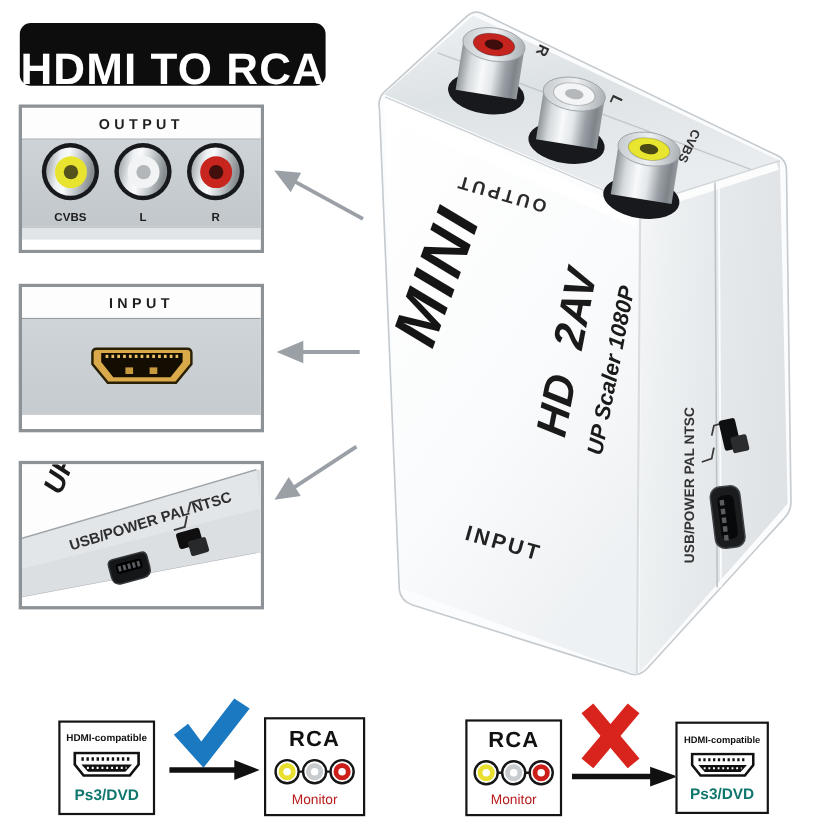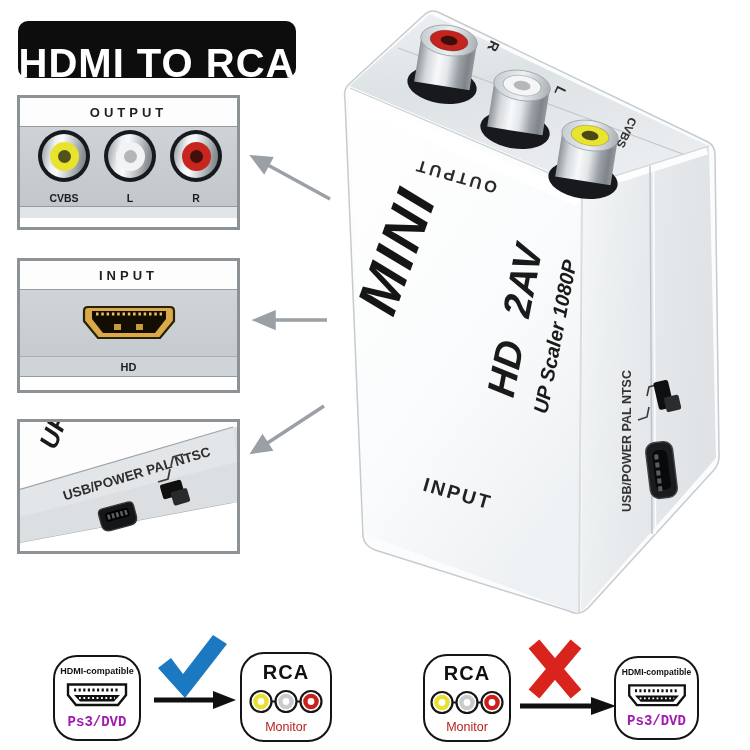--- a/index.html
+++ b/index.html
@@ -22,25 +22,25 @@
   
   .jackf{position:absolute;width:52px;height:52px;border-radius:50%;background:#17191c;
     display:flex;align-items:center;justify-content:center;}
   .jackf .silver{width:44px;height:44px;border-radius:50%;
     background:linear-gradient(100deg,#9da3a7 4%,#eef1f3 28%,#f8fafb 42%,#cdd2d5 60%,#868c90 88%);
     display:flex;align-items:center;justify-content:center;}
   .jackf .ring{width:29px;height:29px;border-radius:50%;display:flex;align-items:center;justify-content:center;}
   .jackf .hole{width:13px;height:13px;border-radius:50%;}
   .jlabel{position:absolute;font-size:10.5px;font-weight:700;color:#1c1c1c;transform:translateX(-50%);}
   
-  .cbox{position:absolute;border:2.5px solid #141414;border-radius:24px;background:#fff;
+  .cbox{position:absolute;border:2.5px solid #141414;border-radius:0;background:#fff;
     box-sizing:border-box;display:flex;flex-direction:column;align-items:center;
     justify-content:space-evenly;padding:2px 1px;}
   .cbox .t-small{font-size:9px;font-weight:700;color:#111;white-space:nowrap;}
-  .cbox .t-big{font-size:14px;font-weight:700;color:#a21caf;font-family:Liberation Mono, monospace;}
+  .cbox .t-big{font-size:14px;font-weight:700;color:#0f766e;}
   .cbox .t-rca{font-size:20px;font-weight:700;letter-spacing:1px;color:#111;}
   .cbox .t-cap{font-size:12.5px;font-weight:500;color:#b91c1c;}
   .abs{position:absolute;}
   svg{display:block;}
 </style>
 </head>
 <body>
 
 <div class="canvas">
 
@@ -204,23 +204,20 @@
     <div class="hr"></div>
     <div class="panel lighter" style="display:flex;align-items:center;justify-content:center">
       <svg width="96" height="36" viewBox="0 0 96 36">
         <path d="M7,2 H89 Q93,2 93,6 V16 L79,33 H17 L3,16 V6 Q3,2 7,2 Z" fill="#d9a94a" stroke="#2a2004" stroke-width="2.2"></path>
         <path d="M11,6 H85 V14 L74,28 H22 L11,14 Z" fill="#140e02"></path>
         <line x1="15" y1="9" x2="81" y2="9" stroke="#e8c060" stroke-width="3" stroke-dasharray="2.5,2.8"></line>
         <rect x="33" y="19" width="7" height="6" fill="#c89a3e"></rect>
         <rect x="55" y="19" width="7" height="6" fill="#c89a3e"></rect>
       </svg>
     </div>
-    <div style="background:#cfd4d8;height:19px;display:flex;align-items:center;justify-content:center;border-top:1px solid #a9aeb2">
-      <span style="font-size:11px;font-weight:700;color:#1d1d1d">HD</span>
-    </div>
     <div class="hr"></div>
     <div class="whitestrip" style="height:13px"></div>
   </div>
 
   <div class="inset" style="top:419px">
     <svg width="217" height="129" viewBox="0 0 217 129">
       <rect x="0" y="0" width="217" height="129" fill="#fdfdfe"></rect>
 
       <polygon points="0,67.4 213,5 217,5 217,81 213,81 0,121" fill="#dcdfe2"></polygon>
       <polygon points="0,67.4 213,5 217,40 0,95" fill="#e3e6e9"></polygon>

